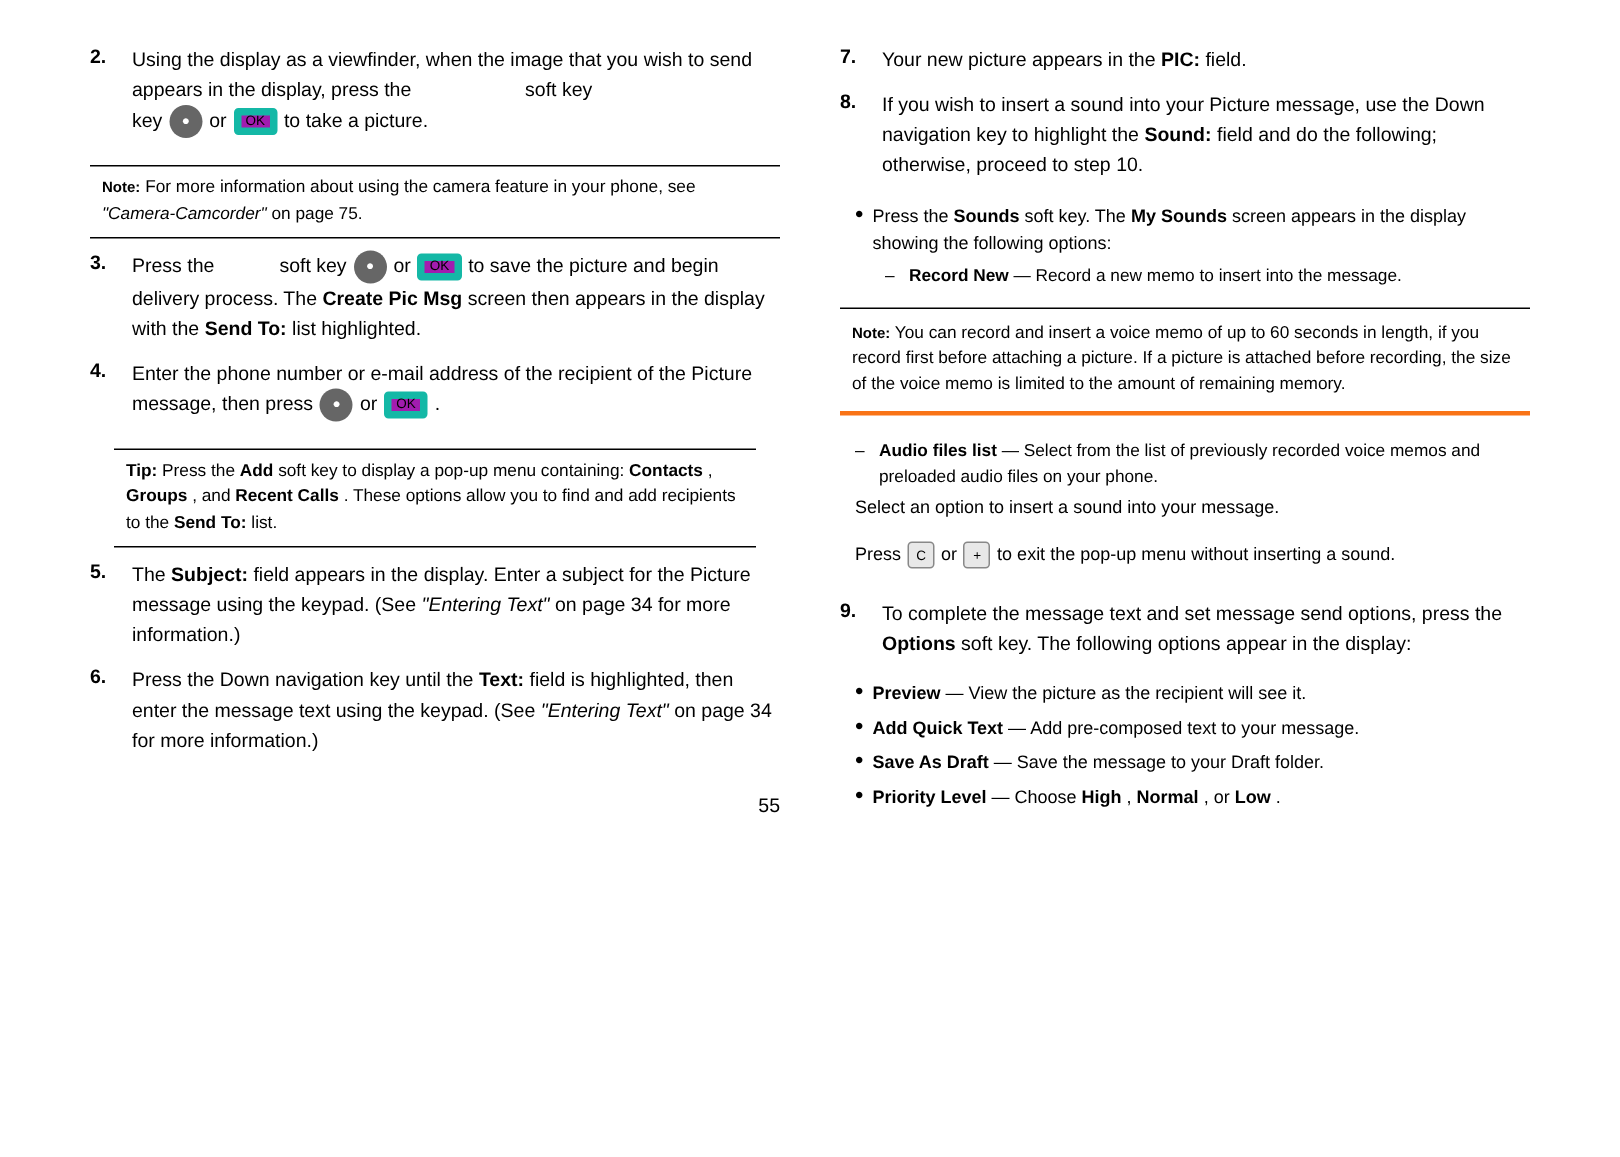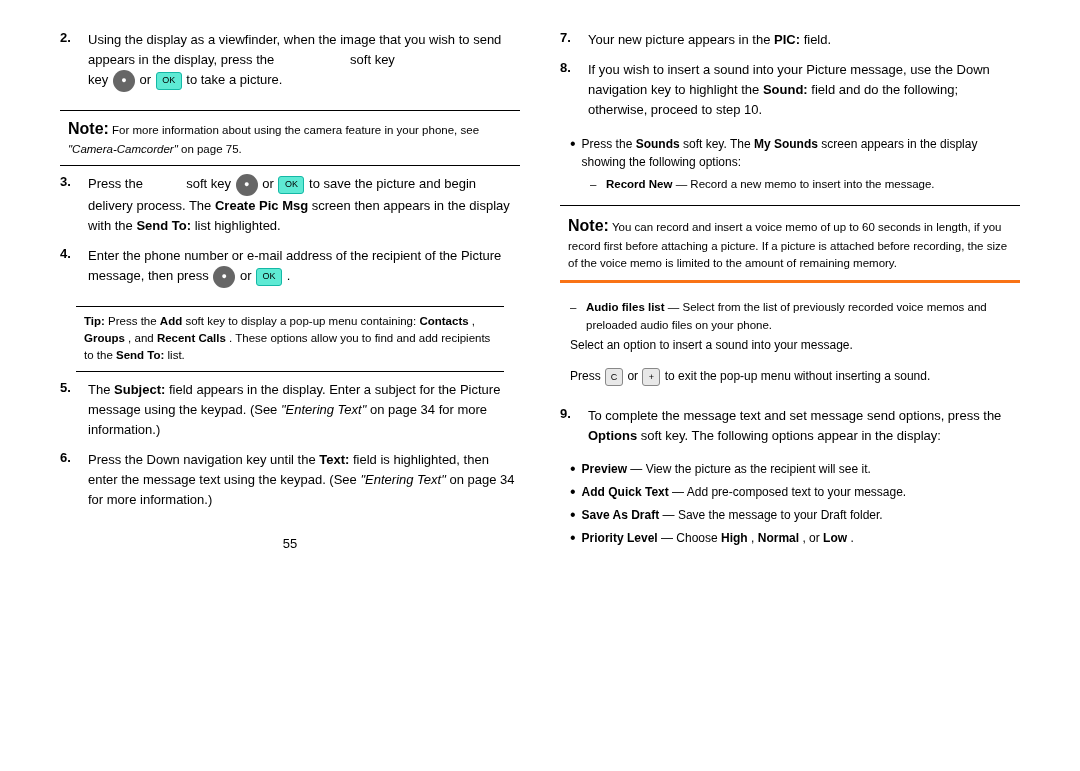--- a/index.html
+++ b/index.html
@@ -65,21 +65,21 @@
     .tip-box {
       border-top: 1px solid #000;
       border-bottom: 1px solid #000;
       padding: 6px 8px;
       margin: 8px 16px;
       font-size: 11.5px;
       line-height: 1.5;
     }
     .note-label {
       font-weight: bold;
-      font-size: 16px;
+      font-size: 10px;
     }
     .tip-label {
       font-weight: bold;
       font-size: 11.5px;
     }
     .inline-btn {
       display: inline-flex;
       align-items: center;
       justify-content: center;
       width: 22px;
@@ -90,23 +90,23 @@
       font-size: 9px;
       vertical-align: middle;
       margin: 0 1px;
     }
     .inline-btn-rect {
       display: inline-flex;
       align-items: center;
       justify-content: center;
       min-width: 26px;
       height: 18px;
-      border: 1px solid #14b8a6;
+      border: 5px solid #14b8a6;
       border-radius: 3px;
-      background: #5eead4;
+      background: #a21caf;
       color: #000;
       font-size: 9px;
       vertical-align: middle;
       margin: 0 1px;
       padding: 0 3px;
     }
     .inline-btn-small {
       display: inline-flex;
       align-items: center;
       justify-content: center;
@@ -144,21 +144,21 @@
     }
     .sub-bullet-item {
       display: flex;
       gap: 6px;
       font-size: 11.5px;
       line-height: 1.5;
       align-items: flex-start;
     }
     .dash { min-width: 10px; }
     .page-num {
-      text-align: center;
+      text-align: right;
       font-size: 13px;
       margin-top: 10px;
       padding-top: 5px;
     }
     .note-box-right {
       border-top: 1px solid #000;
       border-bottom: 3px solid #f97316;
       padding: 8px 8px;
       margin: 8px 0 12px 0;
       font-size: 11.5px;

